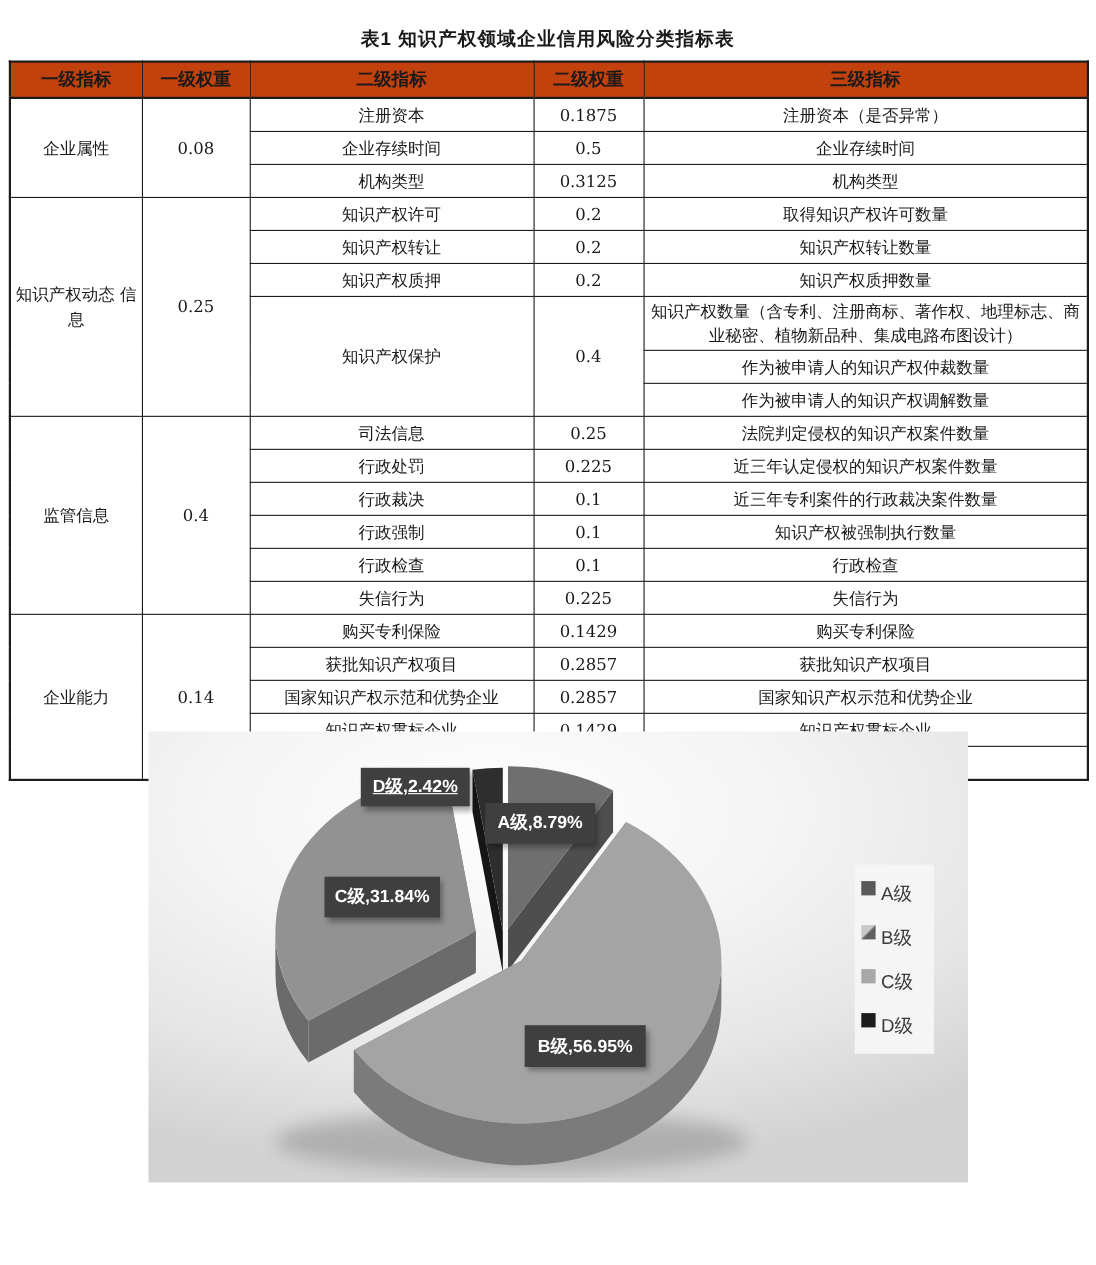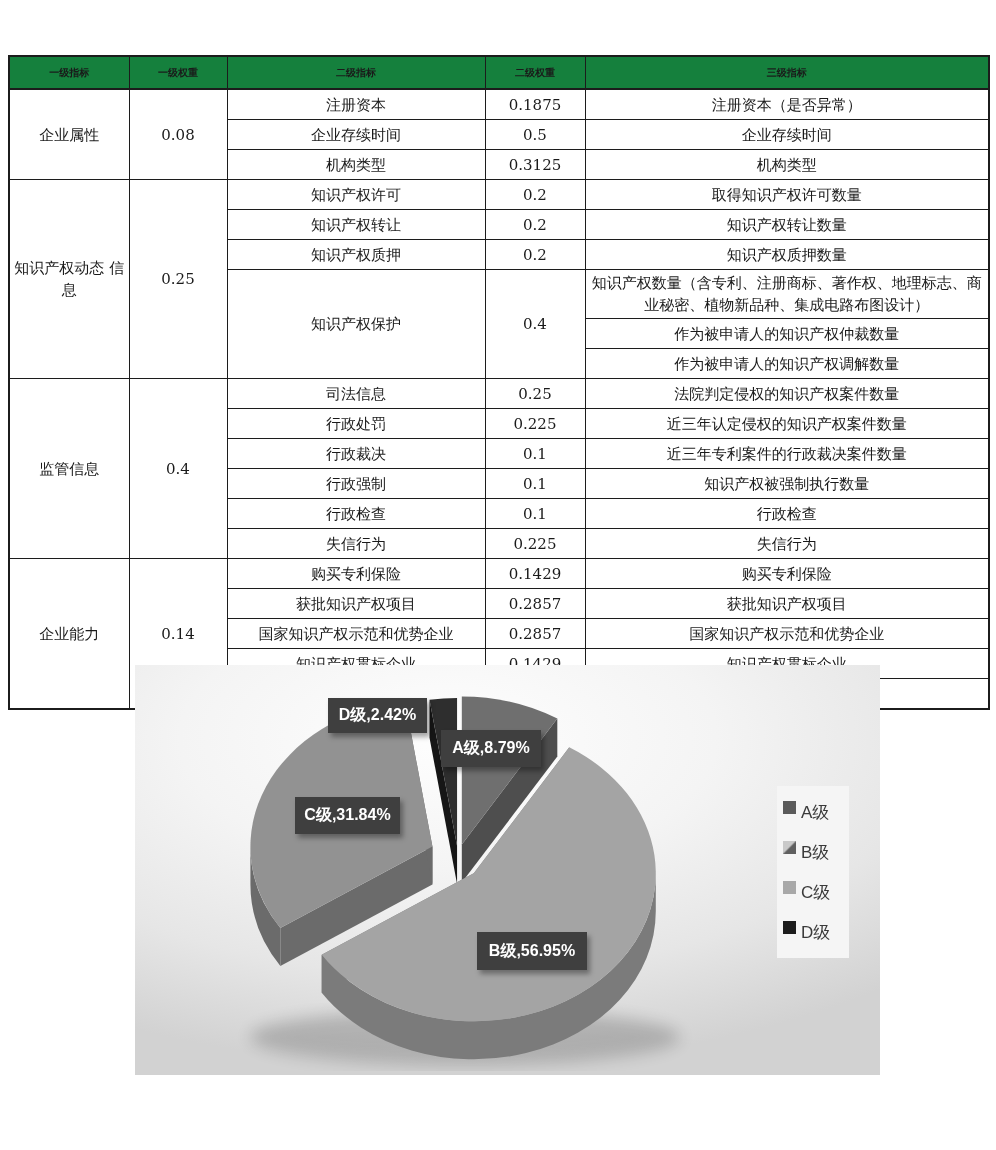--- a/index.html
+++ b/index.html
@@ -7,42 +7,43 @@
         font-family:"Liberation Sans",sans-serif;color:#1a1a1a;}
   .tbl-title{position:absolute;top:24px;left:0;width:996px;text-align:center;
         font-size:17px;font-weight:bold;letter-spacing:1px;}
   table.risk{position:absolute;top:55px;left:8px;width:980px;border-collapse:collapse;
         table-layout:fixed;font-family:"DejaVu Serif","Liberation Serif",serif;font-size:15px;}
   table.risk col.c1{width:120px;} table.risk col.c2{width:98px;}
   table.risk col.c3{width:258px;} table.risk col.c4{width:100px;} table.risk col.c5{width:404px;}
   table.risk th,table.risk td{border:1px solid #1c1c1c;text-align:center;vertical-align:middle;
         padding:2px 4px;line-height:22px;}
   table.risk{border:2px solid #1c1c1c;}
-  table.risk thead th{background:#15803d;font-family:Liberation Sans, sans-serif;
-        font-weight:bold;font-size:10px;height:27px;border-bottom:2px solid #1c1c1c;}
+  table.risk thead th{background:#c2410c;font-family:Liberation Sans, sans-serif;
+        font-weight:bold;font-size:16px;height:27px;border-bottom:2px solid #1c1c1c;}
   table.risk td{height:25px;}
   
   .chart{position:absolute;left:135px;top:665px;width:745px;height:410px;
         background:radial-gradient(ellipse 90% 80% at 42% 18%, #fefefe 0%, #f4f4f4 40%, #e6e6e6 72%, #d2d2d2 100%);}
   .chart svg{position:absolute;left:0;top:0;}
   .plabel{position:absolute;background:#3f3f3f;color:#ffffff;font-weight:bold;font-size:16px;
         display:flex;align-items:center;justify-content:center;white-space:nowrap;
         box-shadow:3px 4px 5px rgba(0,0,0,0.35);}
   .legend{position:absolute;left:642px;top:121px;width:72px;height:172px;background:#f5f5f5;
         display:flex;flex-direction:column;justify-content:space-around;padding:6px 0 6px 6px;box-sizing:border-box;}
   .legend-item{display:flex;gap:5px;font-size:17px;color:#3a3a3a;}
   .legend-swatch{width:13px;height:13px;flex:0 0 13px;}
   .fig-caption{position:absolute;top:1088px;left:0;width:920px;text-align:center;
         font-size:17px;font-weight:bold;letter-spacing:1px;}
 </style>
 </head>
 <body>
 
 <div class="page">
 
+  <div class="tbl-title">表1 知识产权领域企业信用风险分类指标表</div>
 
   <table class="risk">
     <colgroup>
         <col class="c1">
         <col class="c2">
         <col class="c3">
         <col class="c4">
         <col class="c5">
       </colgroup>
     <thead>
@@ -186,21 +187,21 @@
           <path d="M 145.36183216750973 262.9551733143509 A 182 148 0 0 1 115.41595897370553 181.62208961342722 L 115.41595897370553 219.62208961342722 A 182 148 0 0 0 145.36183216750973 300.9551733143509 Z" fill="#6b6b6b"></path>
           <path d="M 297.41595897370553 181.6220896134272 L 145.36183216750973 262.9551733143509 A 182 148 0 0 1 269.84881089183 35.32968621319449 Z" fill="#929292"></path>
         </g>
         <g>
           <path d="M 338.78434212428715 208.32496472111615 L 434.26879131691305 82.32896969081534 L 434.26879131691305 120.32896969081534 L 338.78434212428715 246.32496472111615 Z" fill="#7b7b7b"></path>
           <path d="M 338.78434212428715 208.32496472111615 L 186.73021531809135 289.6580484220399 L 186.73021531809135 327.6580484220399 L 338.78434212428715 246.32496472111615 Z" fill="#7b7b7b"></path>
           <path d="M 520.7843421242871 208.32496472111615 A 182 148 0 0 1 186.73021531809135 289.6580484220399 L 186.73021531809135 327.6580484220399 A 182 148 0 0 0 520.7843421242871 246.32496472111615 Z" fill="#7b7b7b"></path>
           <path d="M 338.78434212428715 208.32496472111615 L 434.26879131691305 82.32896969081534 A 182 148 0 1 1 186.73021531809135 289.6580484220399 Z" fill="#a4a4a4"></path>
         </g>
       </svg>
-    <div class="plabel" id="lbl-D" style="left:193px;top:33px;width:99px;height:35px;">D级,2.42%</div>
+    <div class="plabel" id="lbl-D" style="left:193px;top:33px;width:99px;height:35px;text-decoration:underline;">D级,2.42%</div>
     <div class="plabel" id="lbl-A" style="left:306px;top:65px;width:100px;height:37px;">A级,8.79%</div>
     <div class="plabel" id="lbl-C" style="left:160px;top:132px;width:105px;height:37px;">C级,31.84%</div>
     <div class="plabel" id="lbl-B" style="left:342px;top:220px;width:110px;height:38px;margin-top:47px;">B级,56.95%</div>
     <div class="legend" id="legend">
         <div class="legend-item">
           <span class="legend-swatch" style="background: rgb(90, 90, 90);"></span>
           <span>A级</span>
         </div>
         <div class="legend-item">
           <span class="legend-swatch" style="background: linear-gradient(135deg, rgb(201, 201, 201) 0%, rgb(201, 201, 201) 45%, rgb(95, 95, 95) 55%, rgb(95, 95, 95) 100%);"></span>

